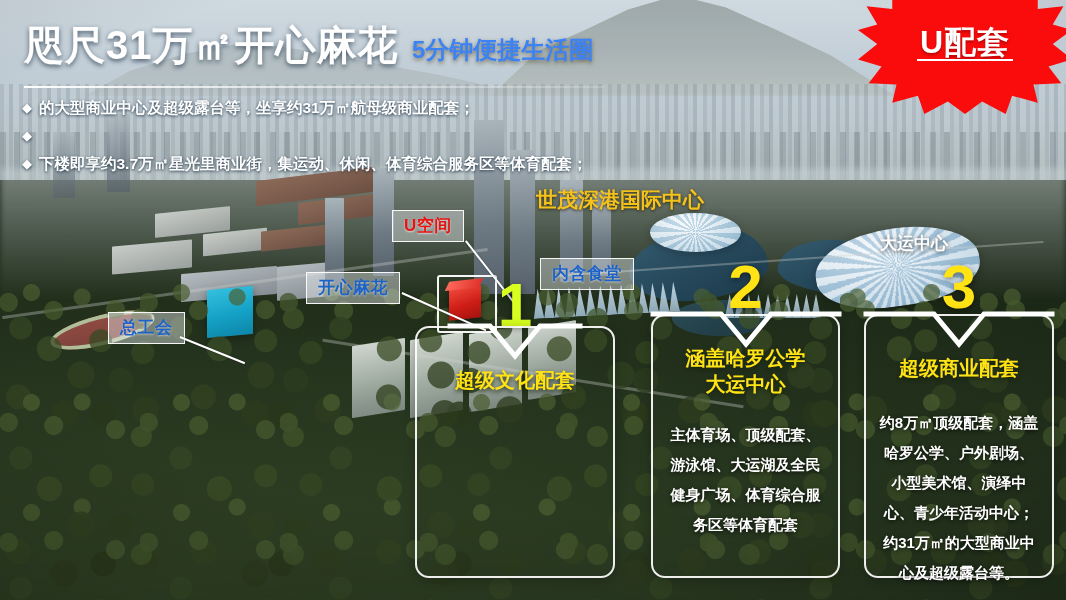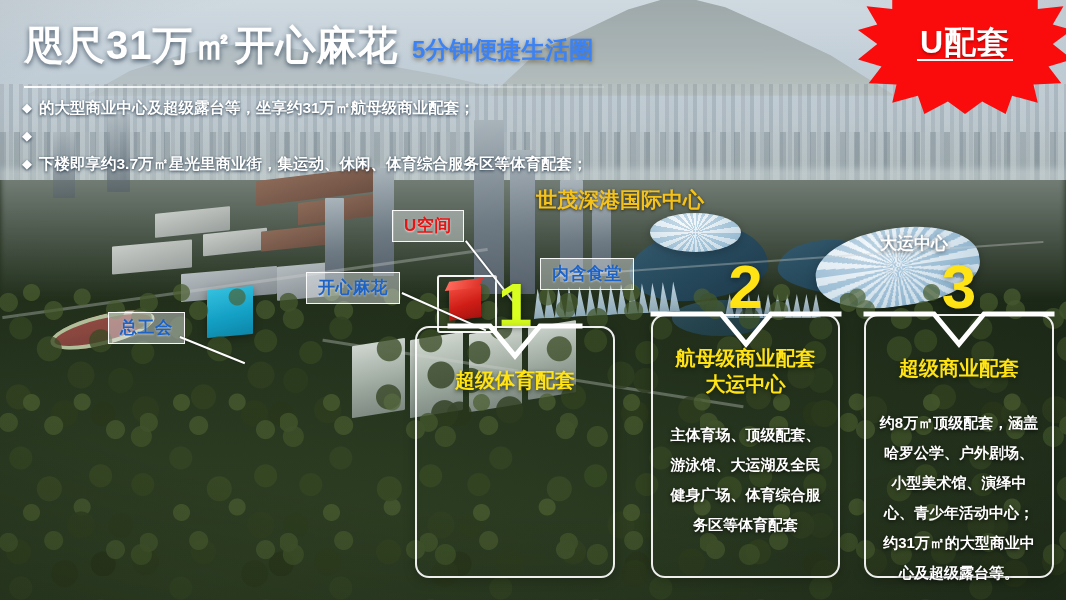--- a/index.html
+++ b/index.html
@@ -399,33 +399,33 @@
   <div class="redframe"></div>
 
   <div class="panel" id="panel1">
     <div class="num" style="color: rgb(216, 255, 31);">1</div>
     <div class="frame"></div>
     <div class="notch">
       <svg width="130" height="56" viewBox="0 0 130 56" aria-hidden="true">
         <path d="M0 16 L40 16 L65 46 L90 16 L130 16" fill="none" stroke="#ffffff" stroke-width="5" stroke-linecap="square" stroke-linejoin="miter"></path>
       </svg>
     </div>
-    <div class="title">超级体育配套</div>
+    <div class="title">超级文化配套</div>
   </div>
 
   <div class="panel" id="panel2">
     <div class="num" style="color: rgb(255, 227, 21);">2</div>
     <div class="frame"></div>
     <div class="notch">
       <svg width="130" height="56" viewBox="0 0 130 56" aria-hidden="true">
         <path d="M-28 16 L40 16 L65 46 L90 16 L158 16" fill="none" stroke="#ffffff" stroke-width="5" stroke-linecap="square" stroke-linejoin="miter"></path>
       </svg>
     </div>
     <div class="title">
-      <span>航母级商业配套</span><br>
+      <span>涵盖哈罗公学</span><br>
       <span>大运中心</span>
     </div>
     <div class="body">主体育场、顶级配套、游泳馆、大运湖及全民健身广场、体育综合服务区等体育配套</div>
   </div>
 
   <div class="panel" id="panel3">
     <div class="num" style="color: rgb(255, 227, 21);">3</div>
     <div class="frame"></div>
     <div class="notch">
       <svg width="130" height="56" viewBox="0 0 130 56" aria-hidden="true">

